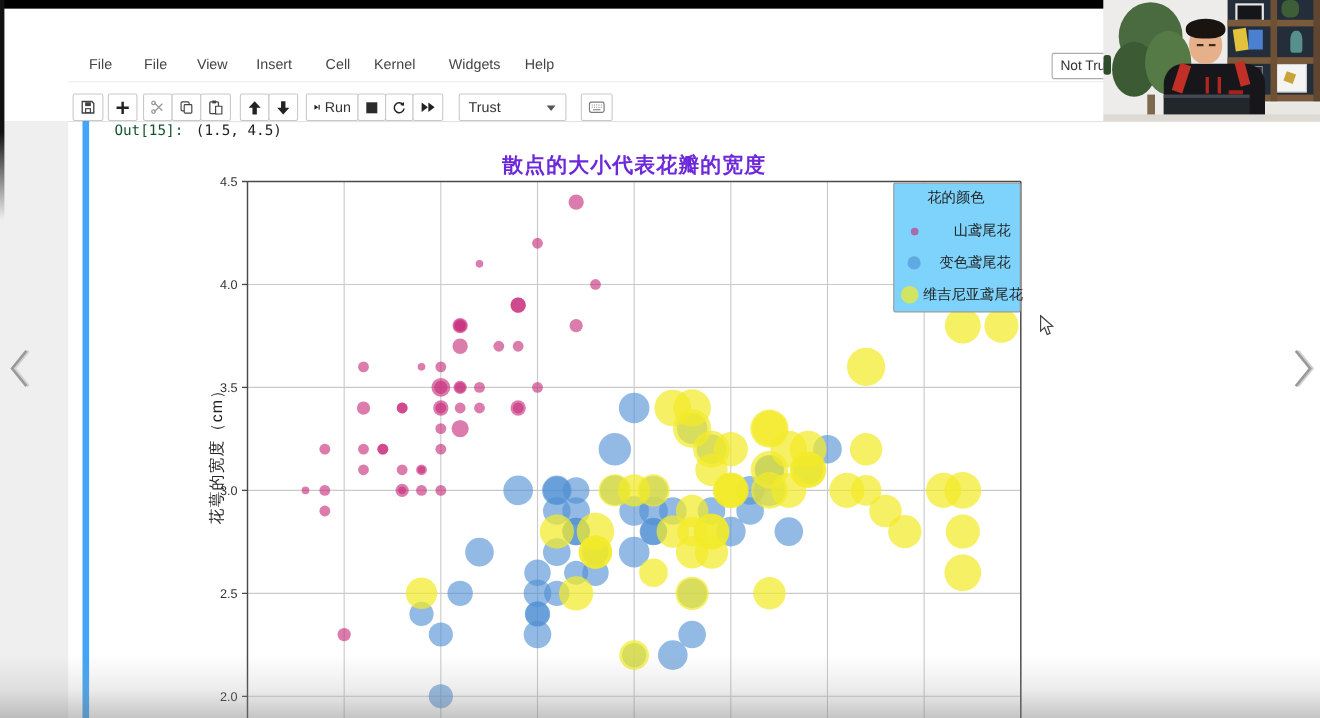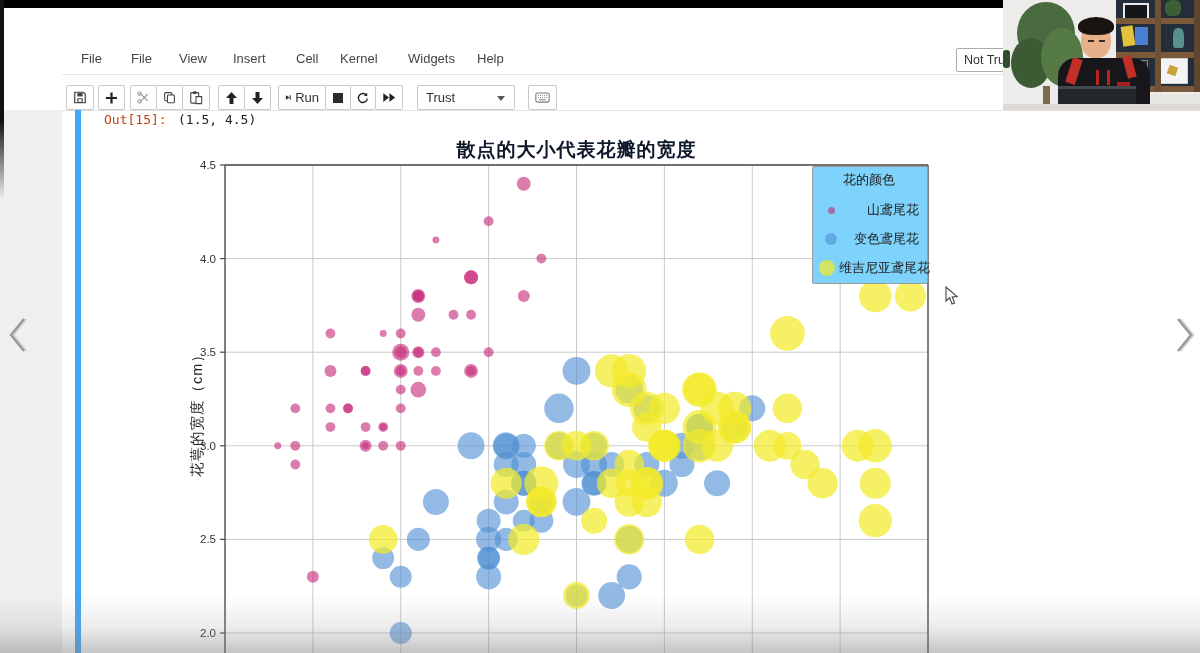--- a/index.html
+++ b/index.html
@@ -27,28 +27,28 @@
       font-size:13px;color:#333;padding:0 8px;}
   .caret{position:absolute;right:9px;top:10px;width:0;height:0;border-left:4px solid transparent;
       border-right:4px solid transparent;border-top:5px solid #555;}
   .trust-btn{position:absolute;left:956px;top:40px;width:70px;height:24px;box-sizing:border-box;
       border:1px solid #ababab;border-radius:2px;background:#fff;font-size:12.5px;color:#333;
       display:flex;align-items:center;padding-left:7px;overflow:hidden;white-space:nowrap;}
   
   .left-rail{position:absolute;left:0;top:110px;width:62px;height:543px;background:#efefef;}
   .cell-bar{position:absolute;left:75px;top:110px;width:6px;height:543px;background:#42a5f5;}
   .out-prompt{position:absolute;left:104px;top:112px;font-family:"DejaVu Sans Mono","Liberation Mono",monospace;
-      font-size:13px;color:#c2410c;}
+      font-size:13px;color:#14532d;}
   .out-value{position:absolute;left:178px;top:112px;font-family:"DejaVu Sans Mono","Liberation Mono",monospace;
       font-size:13px;color:#222;}
   
   #figure{position:absolute;left:180px;top:135px;width:770px;height:518px;}
   #plot-svg{position:absolute;left:0;top:0;}
   .fig-title{position:absolute;left:45px;top:2px;width:703px;text-align:center;font-size:19px;
-      font-weight:600;color:#0f172a;letter-spacing:1px;}
+      font-weight:600;color:#6d28d9;letter-spacing:1px;}
   .fig-ylabel{position:absolute;left:17px;top:277px;transform:translate(-50%,-50%) rotate(-90deg);
       white-space:nowrap;font-size:14.5px;color:#222;letter-spacing:1px;}
   .legend{position:absolute;left:632px;top:31px;width:116px;box-sizing:border-box;background:#7dd3fc;
       border:1px solid #9a9a9a;border-radius:2px;padding:4px 8px 7px 6px;font-size:13px;color:#222;}
   .legend-title{text-align:center;margin-bottom:3px;}
   .legend-row{display:flex;align-items:center;margin-top:13px;height:16px;justify-content:space-between;}
   .legend-marker{border-radius:50%;margin:0 auto;}
   .legend-marker-col{width:24px;display:flex;justify-content:center;margin-right:4px;}
   .legend-label{white-space:nowrap;}
   

